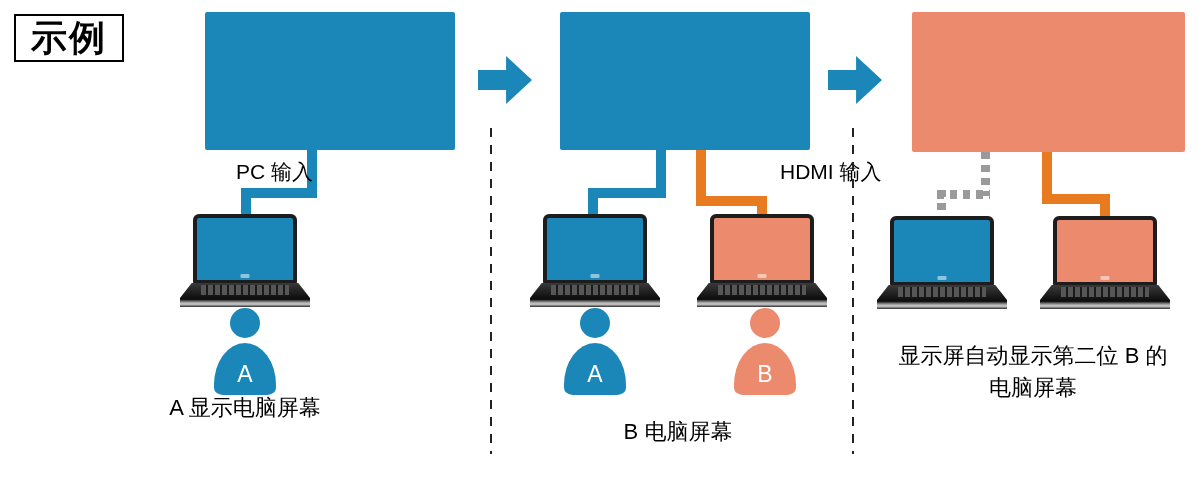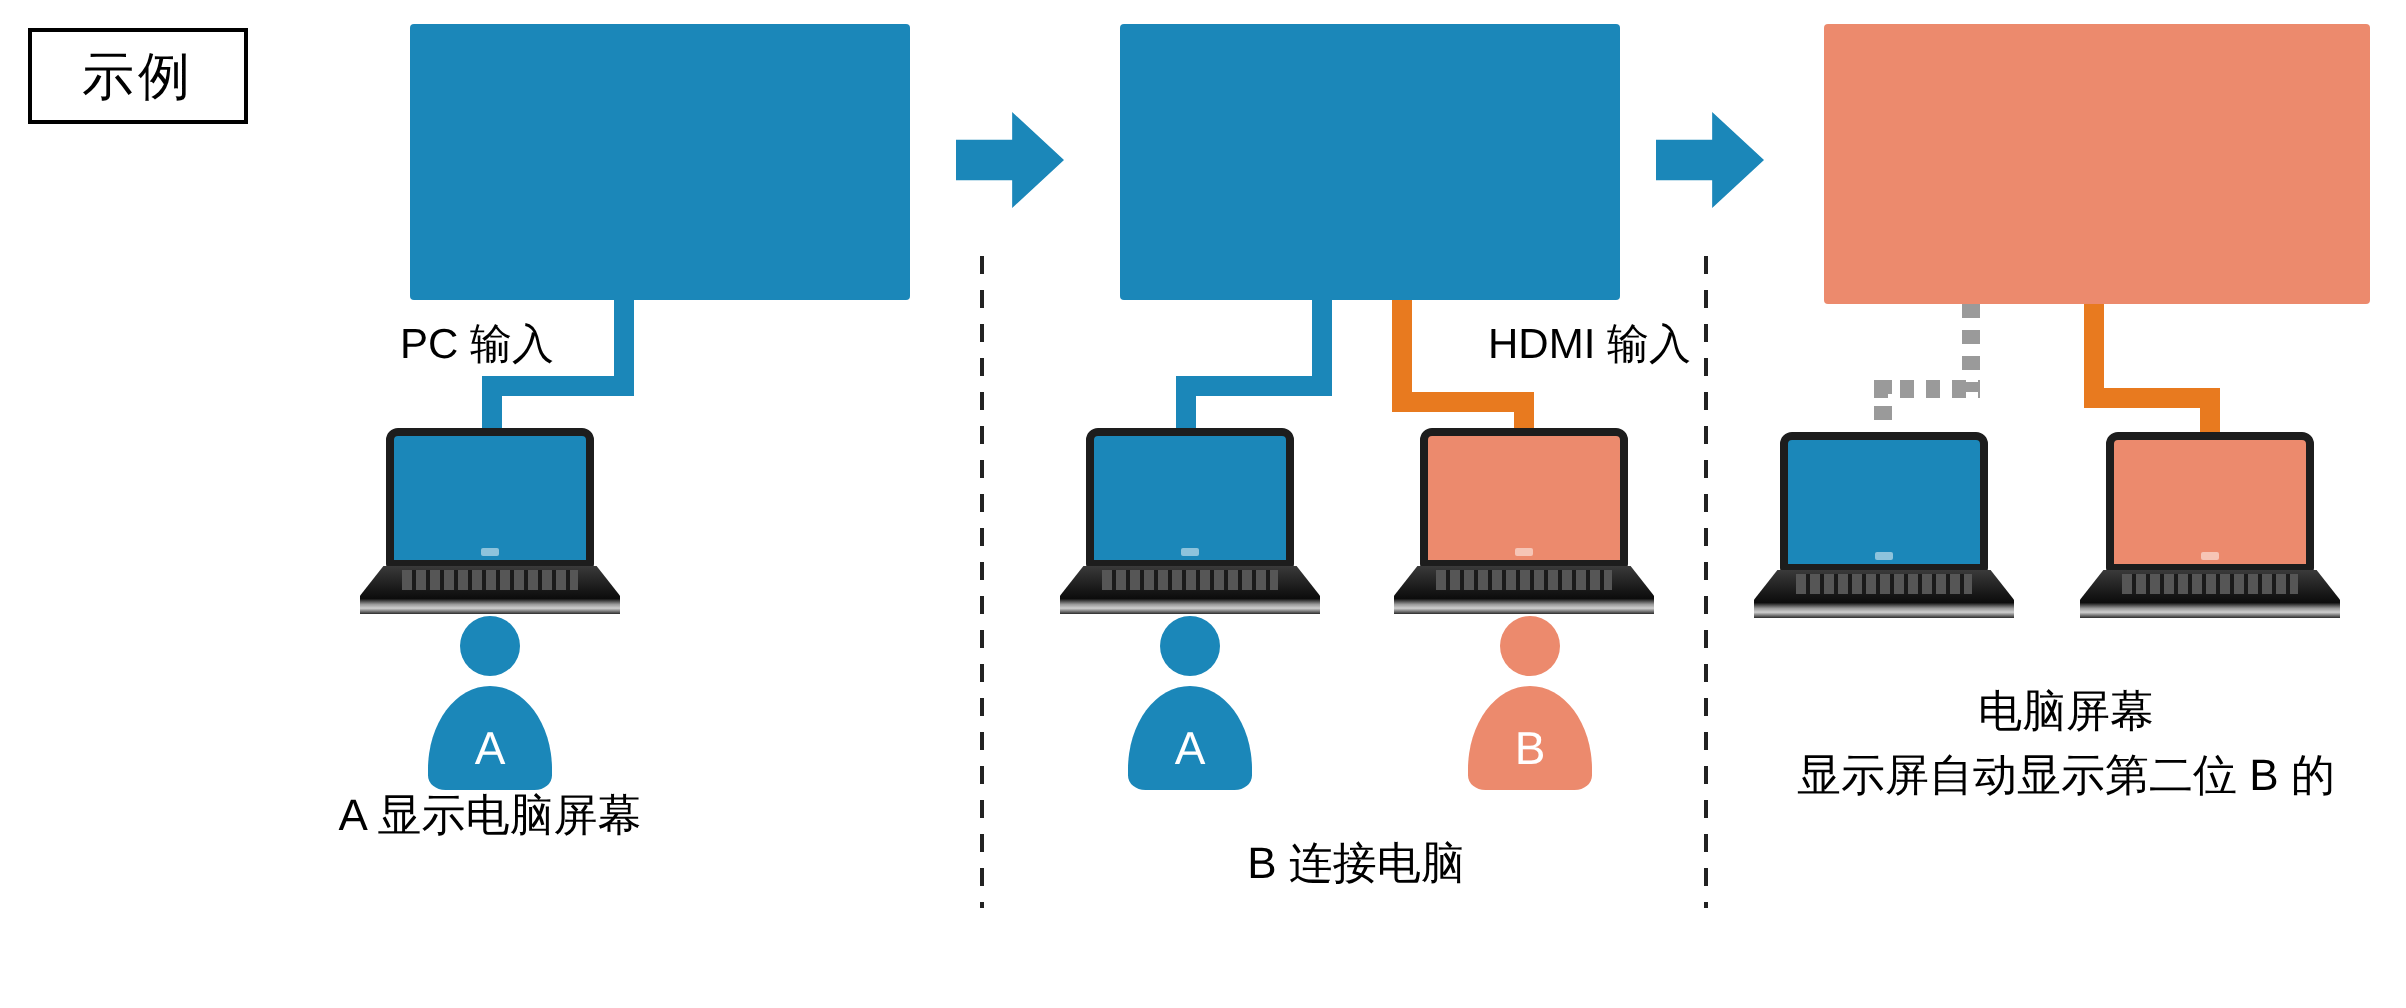--- a/index.html
+++ b/index.html
@@ -21,37 +21,37 @@
     overflow:hidden;
     color:var(--ink);
   }
   .panel{position:absolute;inset:0;}
 
   
   .example-box{
     position:absolute;left:14px;top:14px;width:110px;height:48px;
     border:2px solid #000;
     display:flex;align-items:center;justify-content:center;
-    font-size:26px;letter-spacing:2px;font-weight:400;
+    font-size:36px;letter-spacing:2px;font-weight:700;
   }
 
   
   .monitor{position:absolute;border-radius:2px;}
   .monitor.blue{background:var(--blue);}
   .monitor.salmon{background:var(--salmon);}
 
   
   .seg{position:absolute;}
   .c-blue{background:var(--blue);}
   .c-orange{background:var(--orange);}
   .c-dot-v{background:repeating-linear-gradient(180deg,var(--dash) 0 7px,transparent 7px 13px);}
   .c-dot-h{background:repeating-linear-gradient(90deg,var(--dash) 0 7px,transparent 7px 13px);}
 
   .cable-label{
-    position:absolute;font-size:21px;font-weight:500;white-space:nowrap;
+    position:absolute;font-size:21px;font-weight:500;white-space:nowrap;margin-left:36px;
   }
 
   
   .laptop{position:absolute;width:130px;}
   .lap-screen{
     position:relative;
     width:104px;height:70px;margin:0 auto;
     border:4px solid #1d1d1d;border-radius:6px 6px 2px 2px;
   }
   .lap-screen::after{
@@ -168,21 +168,21 @@
       </div>
     </div>
 
     <div class="person salmon" style="left:734px;top:308px;">
       <div class="p-head"></div>
       <div class="p-body">
         <span>B</span>
       </div>
     </div>
 
-    <div class="caption" style="left:528px;top:416px;width:300px;">B 连接电脑</div>
+    <div class="caption" style="left:528px;top:416px;width:300px;">B 电脑屏幕</div>
   </section>
 
   <div class="flow-arrow" style="left:828px;top:56px;"></div>
 
   <div class="separator" style="left:852px;top:128px;height:326px;"></div>
 
   <section class="panel">
     <div class="monitor salmon" style="left:912px;top:12px;width:273px;height:140px;"></div>
 
     <div class="seg c-dot-v" style="left:981px;top:152px;width:9px;height:44px;"></div>
@@ -197,18 +197,18 @@
       <div class="lap-screen blue"></div>
       <div class="lap-base"></div>
     </div>
 
     <div class="laptop" style="left:1040px;top:216px;">
       <div class="lap-screen salmon"></div>
       <div class="lap-base"></div>
     </div>
 
     <div class="caption" style="left:870px;top:340px;width:326px;">
+      <div>显示屏自动显示第二位 B 的</div>
       <div>电脑屏幕</div>
-      <div>显示屏自动显示第二位 B 的</div>
     </div>
   </section>
 
 </div>
 
 </body></html>

